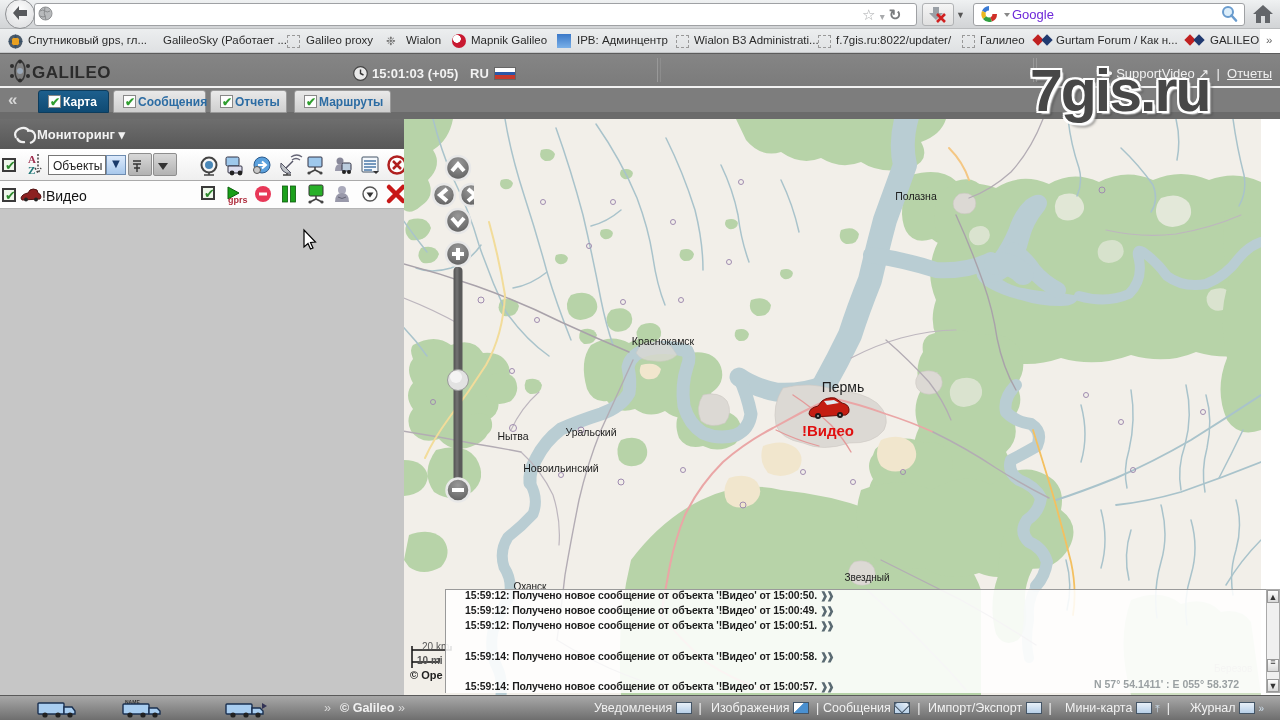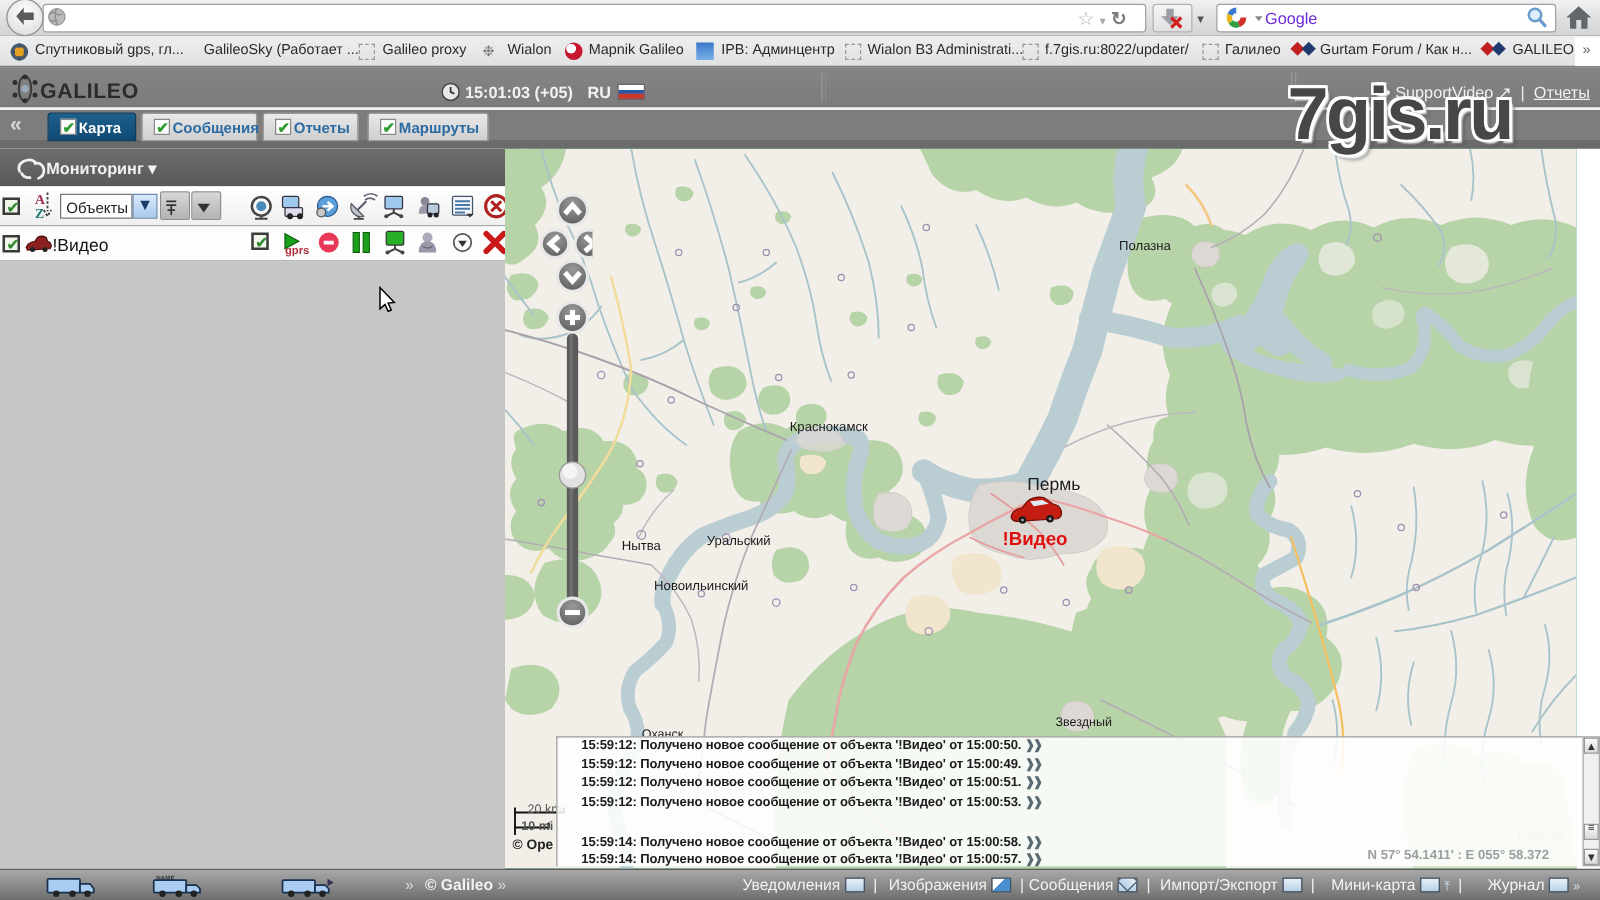--- a/index.html
+++ b/index.html
@@ -578,22 +578,21 @@
       <circle cx="26" cy="224" r="6" fill="#f6f6f6" opacity="0.9"></circle>
       <circle cx="28" cy="337" r="11.5" fill="url(#pb)" stroke="#e8e8e8" stroke-width="2.5"></circle>
       <path d="M22,337 L34,337" stroke="#fff" stroke-width="4"></path>
     </g>
   </svg>
 
   <div class="abs" id="logpanel">
     <div class="logline" style="top:0px;">15:59:12: Получено новое сообщение от объекта '!Видео' от 15:00:50. <span class="larr">❱❱</span></div>
     <div class="logline" style="top:15px;">15:59:12: Получено новое сообщение от объекта '!Видео' от 15:00:49. <span class="larr">❱❱</span></div>
     <div class="logline" style="top:30px;">15:59:12: Получено новое сообщение от объекта '!Видео' от 15:00:51. <span class="larr">❱❱</span></div>
-    <div class="logline" style="top:46px;">15:59:12: Получено новое сообщение от объекта '!Видео' от 15:00:53. <span class="larr">❱❱</span></div>
-    <div class="logline" style="top:61px;margin-top:17px;">15:59:14: Получено новое сообщение от объекта '!Видео' от 15:00:58. <span class="larr">❱❱</span></div>
+    <div class="logline" style="top:61px;">15:59:14: Получено новое сообщение от объекта '!Видео' от 15:00:58. <span class="larr">❱❱</span></div>
     <div class="logline" style="top:91px;">15:59:14: Получено новое сообщение от объекта '!Видео' от 15:00:57. <span class="larr">❱❱</span></div>
   </div>
   <div class="abs" id="logscroll">
     <div class="sbtn" style="top:0px;">▲</div>
     <div class="sbtn" style="top:69px;line-height:4px;">≡</div>
     <div class="sbtn" style="top:89px;">▼</div>
   </div>
   <div class="abs" style="left:1094px;top:678px;font-size:10.5px;font-weight:bold;color:#9aa0a2;">N 57° 54.1411' : E 055° 58.372</div>
 
   <div class="abs" id="bottombar">

